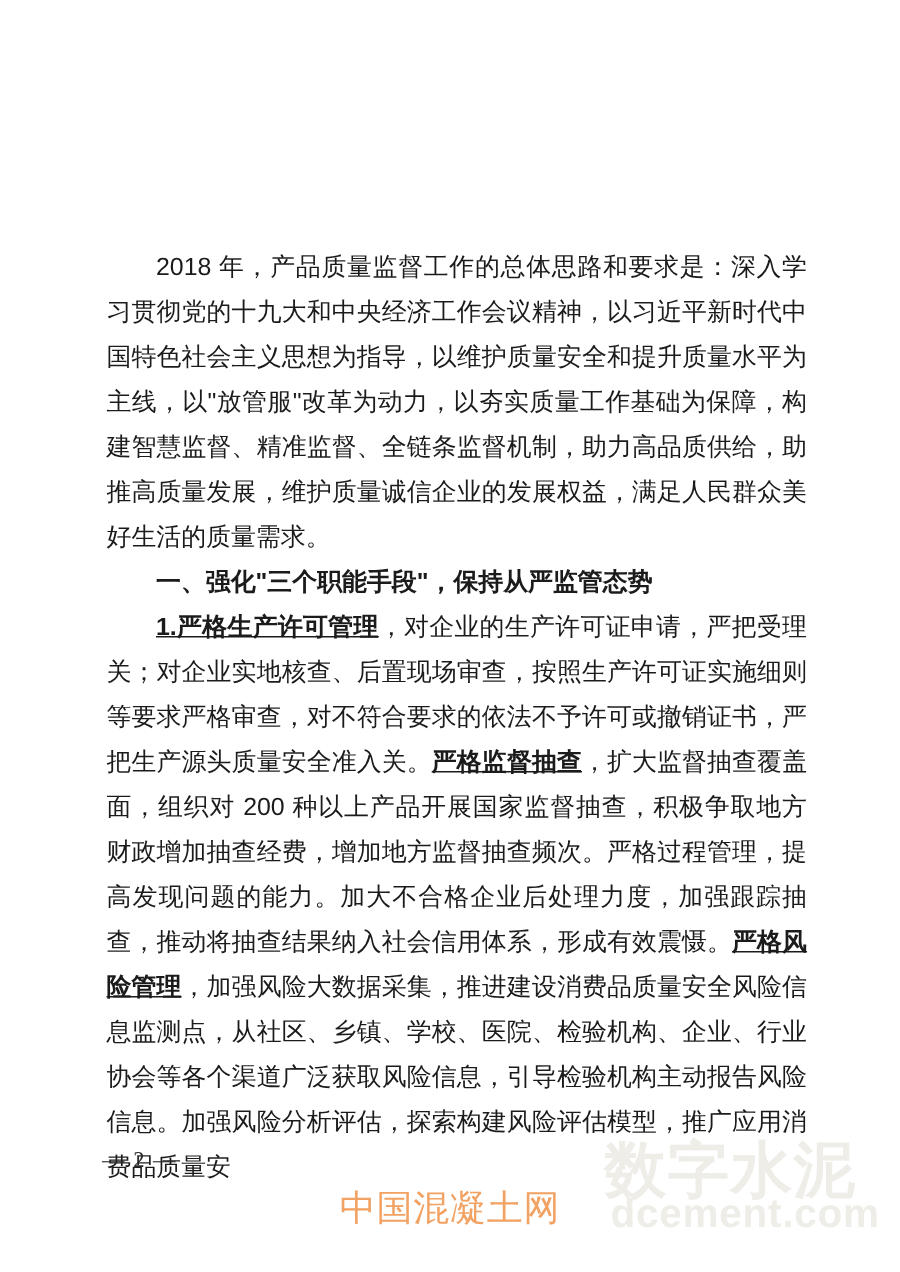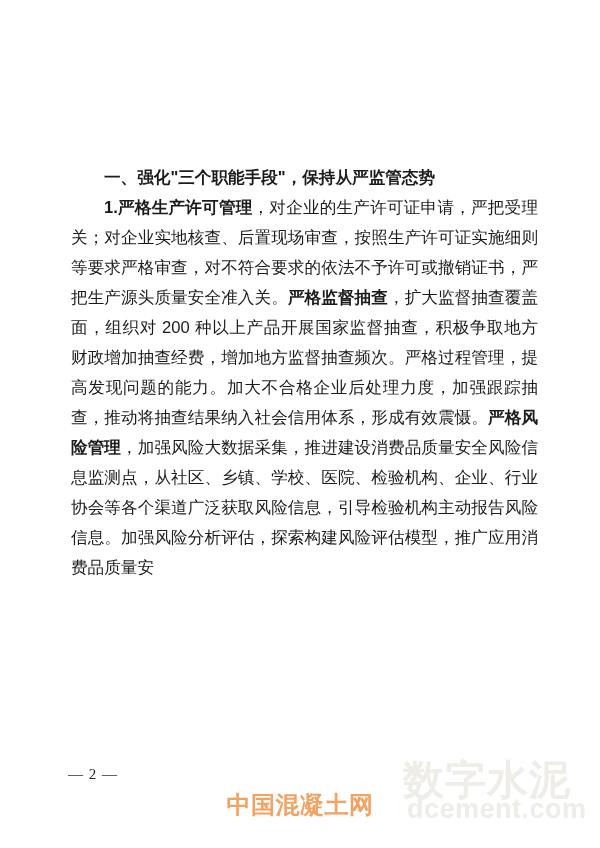--- a/index.html
+++ b/index.html
@@ -29,40 +29,39 @@
     top: 163px; left: 71px;
     width: 467px;
     font-size: 16.6px;
     line-height: 30px;
     color: #1b1b1b;
     text-align: justify;
     z-index: 2;
   }
   .content p { margin: 0; text-indent: 33px; }
   .content p.section-heading { font-weight: bold; }
-  .content span.b { font-weight: bold; }
+  .content span.b { font-weight: bold; text-decoration: underline; }
 
   .page-number {
     position: absolute;
     left: 68px; top: 766px;
     font-family: "Liberation Serif", serif;
     font-size: 15px;
     letter-spacing: 1px;
     color: #2a2a2a;
     z-index: 2;
   }
 
   .site-watermark {
     position: absolute;
     top: 789px; left: 0; right: 0;
     text-align: center;
     font-size: 24px;
     letter-spacing: 0.5px;
     z-index: 1;
-    font-weight: bold;
   }
 
   .bg-watermark { position: absolute; z-index: 0; }
   .bg-watermark .wm-cn {
     position: absolute;
     left: 403px; top: 753px;
     font-size: 41px;
     font-weight: bold;
     letter-spacing: 1px;
     white-space: nowrap;
@@ -81,20 +80,21 @@
 
 <div class="page">
 
   <div class="bg-watermark">
     <div class="wm-cn" style="color: rgb(239, 237, 232);">数字水泥</div>
     <div class="wm-en" style="color: rgb(239, 237, 232);">dcement.com</div>
   </div>
 
 
   <div class="content">
+    <p class="intro-paragraph">2018 年，产品质量监督工作的总体思路和要求是：深入学习贯彻党的十九大和中央经济工作会议精神，以习近平新时代中国特色社会主义思想为指导，以维护质量安全和提升质量水平为主线，以"放管服"改革为动力，以夯实质量工作基础为保障，构建智慧监督、精准监督、全链条监督机制，助力高品质供给，助推高质量发展，维护质量诚信企业的发展权益，满足人民群众美好生活的质量需求。</p>
     <p class="section-heading">一、强化"三个职能手段"，保持从严监管态势</p>
     <p class="section-paragraph"><span class="b">1.严格生产许可管理</span><span>，对企业的生产许可证申请，严把受理关；对企业实地核查、后置现场审查，按照生产许可证实施细则等要求严格审查，对不符合要求的依法不予许可或撤销证书，严把生产源头质量安全准入关。</span><span class="b">严格监督抽查</span><span>，扩大监督抽查覆盖面，组织对 200 种以上产品开展国家监督抽查，积极争取地方财政增加抽查经费，增加地方监督抽查频次。严格过程管理，提高发现问题的能力。加大不合格企业后处理力度，加强跟踪抽查，推动将抽查结果纳入社会信用体系，形成有效震慑。</span><span class="b">严格风险管理</span><span>，加强风险大数据采集，推进建设消费品质量安全风险信息监测点，从社区、乡镇、学校、医院、检验机构、企业、行业协会等各个渠道广泛获取风险信息，引导检验机构主动报告风险信息。加强风险分析评估，探索构建风险评估模型，推广应用消费品质量安</span></p>
   </div>
 
   <div class="page-number">— 2 —</div>
 
   <div class="site-watermark" style="color: rgb(242, 162, 99);">中国混凝土网</div>
 
 </div>
 

